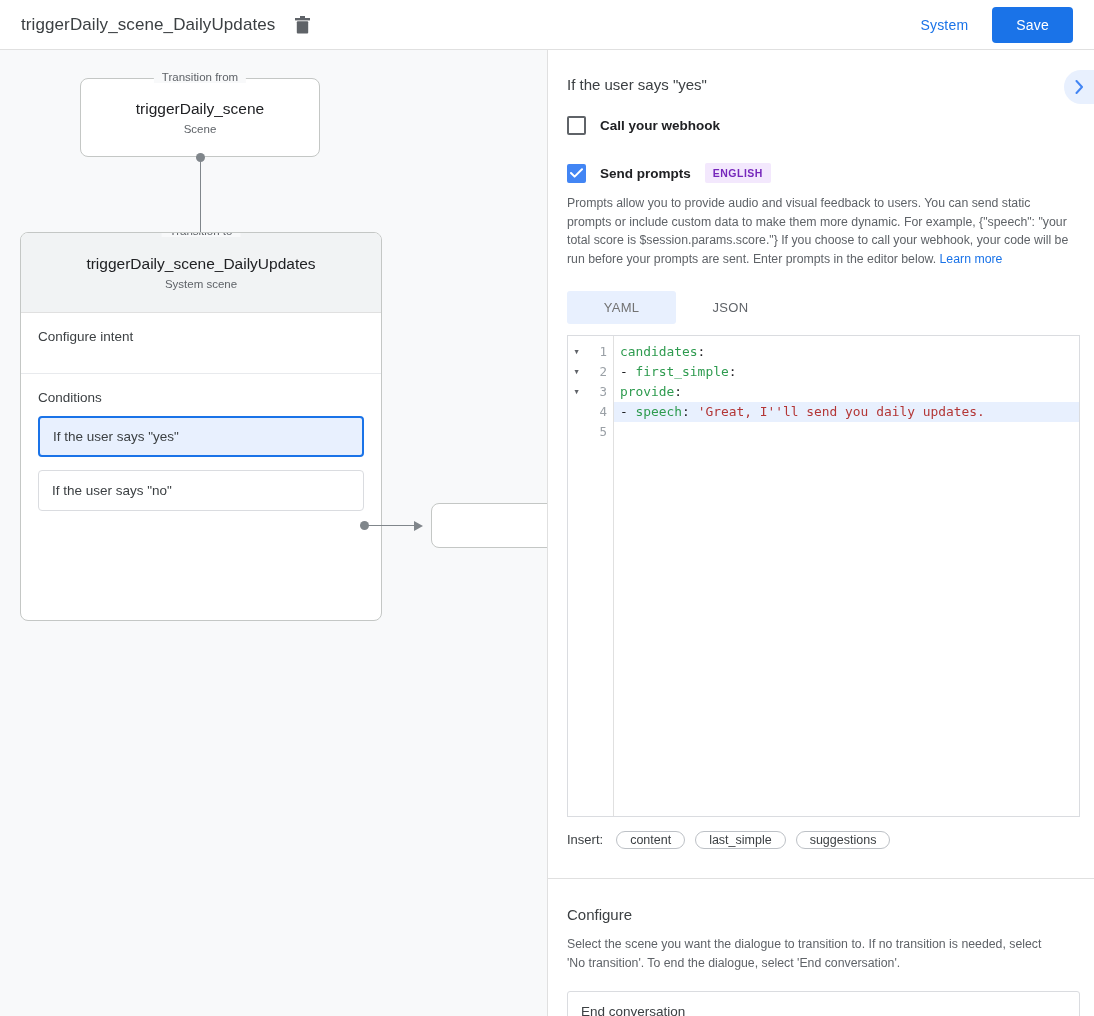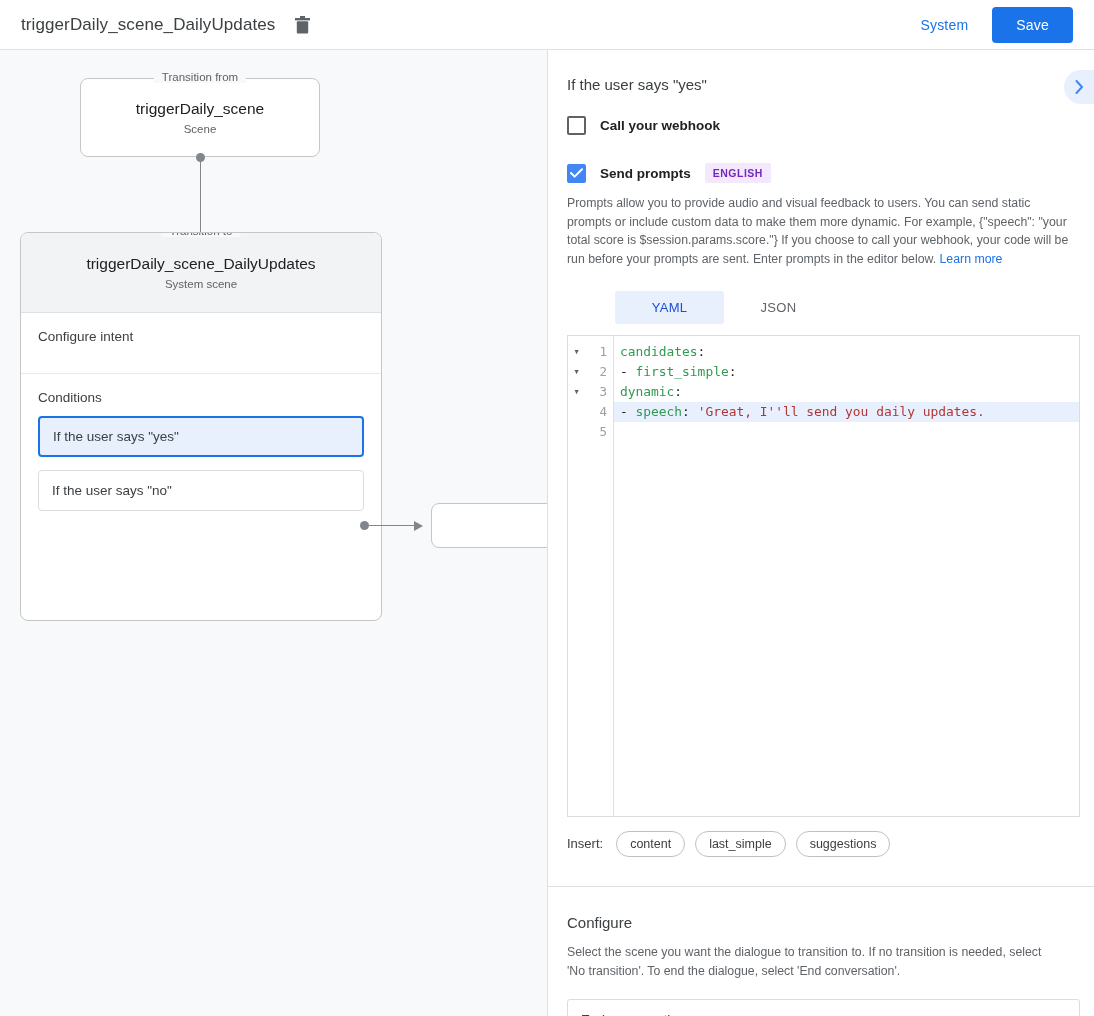--- a/index.html
+++ b/index.html
@@ -150,21 +150,21 @@
     font-size: 12.3px; color: #5f6368; line-height: 1.52;
     margin-top: 11px; width: 510px;
   }
   .link { color: #1a73e8; cursor: pointer; }
 
   .tabs { display: flex; margin-top: 22px; }
   .tab {
     width: 109px; height: 33px; display: flex; align-items: center; justify-content: center;
     font-size: 13px; color: #5f6368; cursor: pointer; font-weight: 500; letter-spacing: .3px;
   }
-  .tab.active { background: #e8f0fe; color: #1d4ed8; border-radius: 3px; margin-left: 48px; }
+  .tab.active { background: #e8f0fe; color: #737373; border-radius: 3px; }
 
   .editor {
     margin-top: 11px; width: 513px; height: 482px;
     border: 1px solid #dadce0; background: #fff; display: flex; overflow: hidden;
   }
   .gutter {
     width: 46px; background: #fff; border-right: 1px solid #e0e0e0;
     padding-top: 6px; flex: none;
   }
   .gline {
@@ -181,21 +181,21 @@
   }
   .cline { height: 20px; line-height: 20px; padding-left: 6px; }
   .cline.hl { background: #e8f0fe; }
   .k { color: #2e9b4f; }
   .p { color: #202124; }
   .s { color: #b33636; }
 
   .insert-row { display: flex; align-items: center; margin-top: 14px; }
   .insert-label { font-size: 13px; color: #3c4043; margin-right: 13px; }
   .chip {
-    border: 1px solid #bdc1c6; border-radius: 14px; height: 26px;
+    border: 1px solid #bdc1c6; border-radius: 14px; height: 18px;
     padding: 0 13px; display: flex; align-items: center;
     font-size: 12.5px; color: #3c4043; margin-right: 10px; cursor: pointer;
     background: #fff;
   }
   .hr { margin-top: 29px; width: 547px; height: 1px; background: #e0e0e0; margin-left: -19px; }
   .sec2-title { font-size: 15px; color: #3c4043; margin-top: 27px; }
   .sec2-desc { font-size: 12.3px; color: #5f6368; line-height: 1.55; margin-top: 12px; width: 490px; }
   .select {
     margin-top: 18px; width: 513px; height: 41px; border: 1px solid #dadce0;
     border-radius: 3px; display: flex; align-items: center; padding: 0 13px;
@@ -317,21 +317,21 @@
           </div>
         </div>
         <div class="code">
           <div class="cline">
             <span class="p"></span><span class="k">candidates</span><span class="p">:</span>
           </div>
           <div class="cline">
             <span class="p">  - </span><span class="k">first_simple</span><span class="p">:</span>
           </div>
           <div class="cline">
-            <span class="p">      </span><span class="k">dynamic</span><span class="p">:</span>
+            <span class="p">      </span><span class="k">provide</span><span class="p">:</span>
           </div>
           <div class="cline hl">
             <span class="p">        - </span><span class="k">speech</span><span class="p">: </span><span class="s">'Great, I''ll send you daily updates.</span>
           </div>
           <div class="cline"></div>
         </div>
       </div>
 
       <div class="insert-row">
         <div class="insert-label">Insert:</div>

